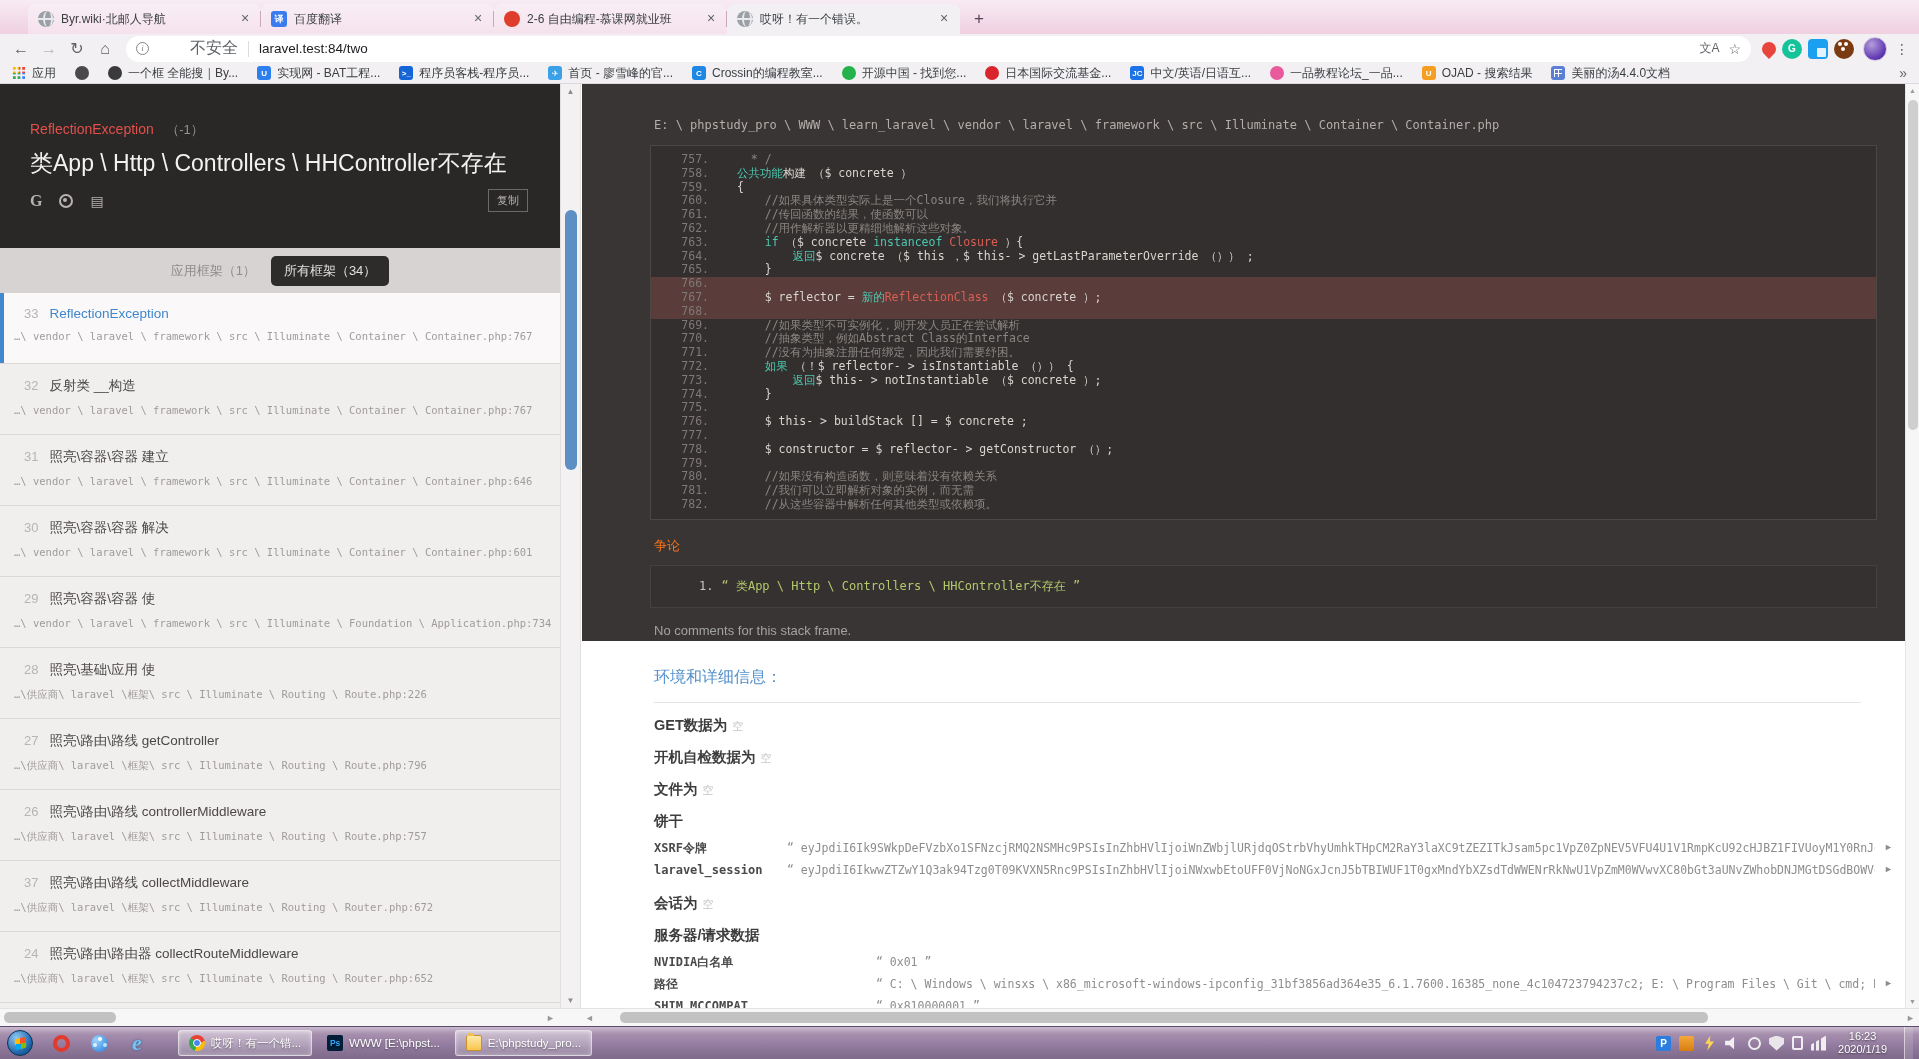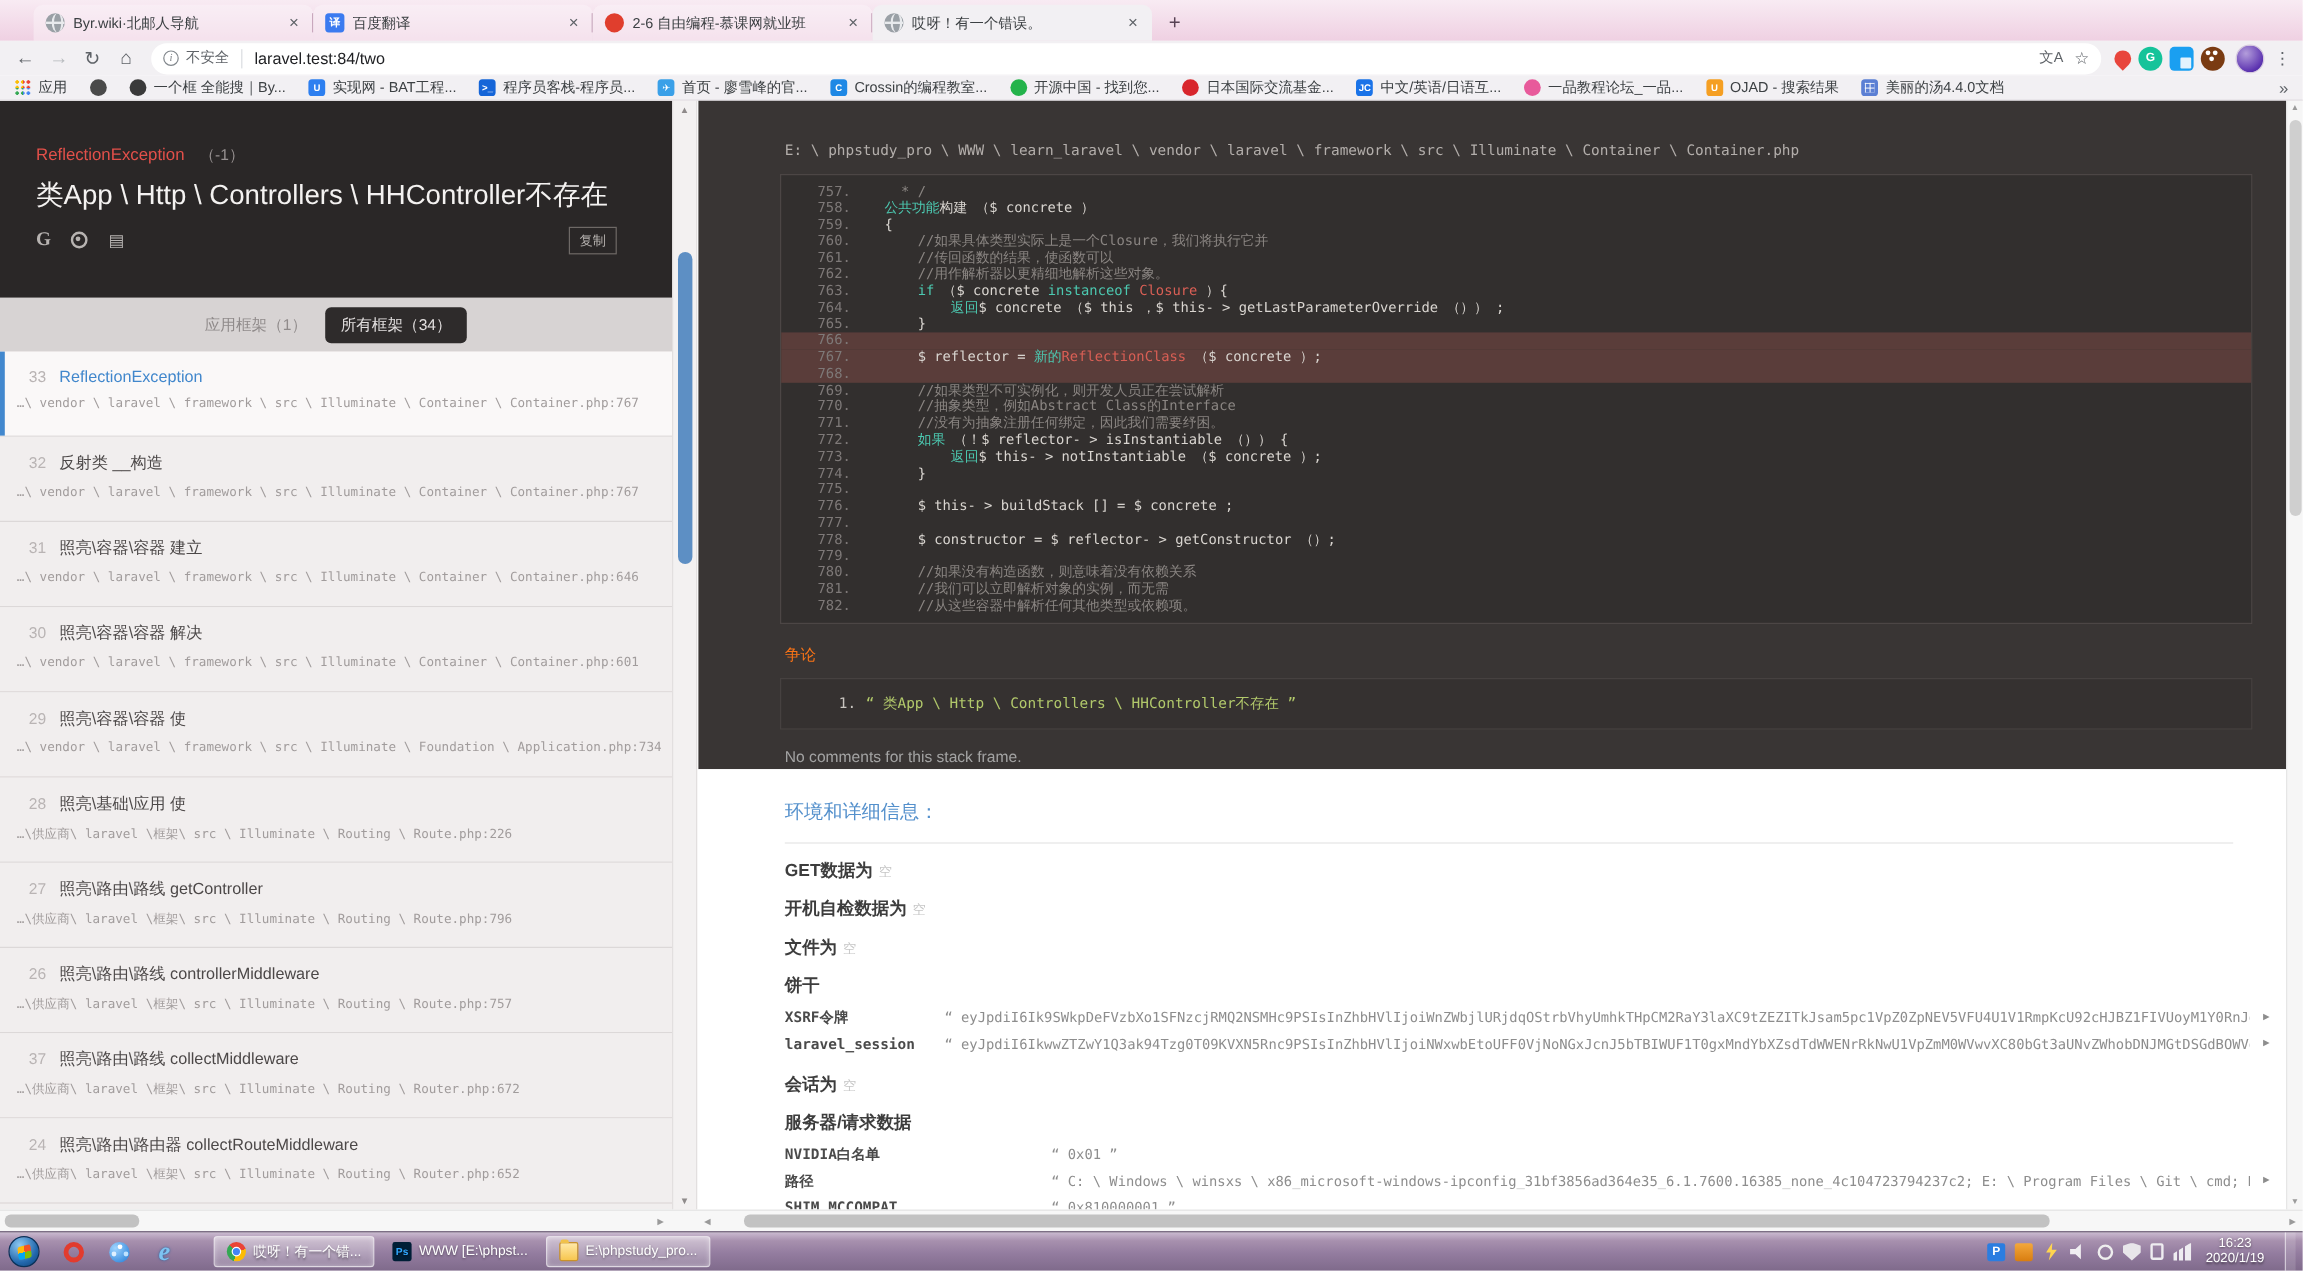--- a/index.html
+++ b/index.html
@@ -17,21 +17,21 @@
 .fav.globe::before { content:""; position:absolute; left:0; right:0; top:7px; height:2px; background:#e8eaed; }
 .fav.globe::after { content:""; position:absolute; left:5px; top:0; bottom:0; width:6px; border-left:2px solid #e8eaed; border-right:2px solid #e8eaed; border-radius:50%; }
 .fav.dot { border-radius:50%; }
 .newtab { width:26px; height:26px; border-radius:50%; margin:0 0 2px 6px; font-size:17px; color:#584355; display:flex; align-items:center; justify-content:center; }
 
 .toolbar { height:29px; background:#f2f0f3; display:flex; align-items:center; padding:0 8px; gap:2px; }
 .navbtn { width:26px; height:26px; display:flex; align-items:center; justify-content:center; font-size:16px; color:#5f6368; border-radius:50%; }
 .navbtn.dis { color:#b6b9bd; }
 .omnibox { flex:1; height:26px; margin:0 6px; background:#ffffff; border-radius:13px; display:flex; align-items:center; padding:0 10px; gap:6px; }
 .info-ico { width:13px; height:13px; border:1.5px solid #80868b; border-radius:50%; color:#80868b; font-size:9px; line-height:11px; text-align:center; font-family:"Liberation Serif",serif; font-style:italic; flex-shrink:0; }
-.sec-label { font-size:12px; color:#5f6368; }
+.sec-label { font-size:16px; color:#5f6368;margin-left:35px; }
 .om-div { width:1px; height:16px; background:#dadce0; margin:0 4px; }
 .url { font-size:13.5px; color:#202124; flex:1; }
 .om-ico { font-size:12px; color:#5f6368; padding:0 3px; }
 .star { font-size:14px; color:#5f6368; }
 .ext { width:20px; height:20px; margin:0 3px; display:flex; align-items:center; justify-content:center; border-radius:4px; font-size:10px; color:#fff; font-weight:bold; }
 .ext.pin { background:#e8453c; border-radius:50% 50% 50% 0; transform:rotate(-45deg); width:14px; height:14px; }
 .ext.grammarly { background:#15c39a; border-radius:50%; }
 .ext.pages { background:#1a9ff1; position:relative; }
 .ext.pages::after { content:""; position:absolute; right:2px; bottom:2px; width:9px; height:9px; background:#e3f2fd; border-radius:1px; }
 .ext.paw { background:#7a3b12; border-radius:50%; position:relative; }
@@ -55,21 +55,21 @@
 .left-panel { position:absolute; left:0; top:0; width:560px; height:924px; background:#f1eeee; overflow:hidden; }
 .exc-header { height:164px; background:#2a2727; padding:36px 30px 0; position:relative; }
 .exc-class { color:#e2504a; font-size:14px; display:inline; }
 .exc-code { color:#979191; font-size:13px; margin-left:8px; }
 .exc-msg { color:#f4f2f1; font-size:23px; margin-top:9px; white-space:nowrap; }
 .exc-icons { display:flex; gap:17px; margin-top:13px; align-items:center; }
 .src-ico { color:#b7b3b1; font-size:14px; }
 .src-ico.g { font-weight:bold; font-family:"Liberation Serif",serif; font-size:16px; }
 .src-ico.duck { width:14px; height:14px; border:2px solid #b7b3b1; border-radius:50%; position:relative; }
 .src-ico.duck::after { content:""; position:absolute; top:2px; left:2px; width:4px; height:4px; background:#b7b3b1; border-radius:50%; }
-.copy-btn { position:absolute; right:46px; bottom:36px; border:1px solid #6e6966; color:#b5b1ae; font-size:11px; padding:3px 8px; background:transparent; }
+.copy-btn { position:absolute; right:32px; bottom:36px; border:1px solid #6e6966; color:#b5b1ae; font-size:11px; padding:3px 8px; background:transparent; }
 .filter-bar { height:45px; background:#d7d3d3; display:flex; align-items:center; justify-content:center; gap:15px; font-size:13px; }
 .filter-app { color:#908b8b; }
 .filter-all { background:#2e2b2b; color:#e2dfdf; padding:6px 13px; border-radius:5px; }
 .frames { }
 .frame { height:71px; border-bottom:1px solid #dcd8d8; position:relative; padding-top:13px; background:#f1eeee; }
 .frame.active { background:#faf8f8; }
 .frame.active::before { content:""; position:absolute; left:0; top:0; bottom:0; width:4px; background:#4288ce; }
 .frame-trow { padding-left:24px; font-size:13.5px; color:#4c4848; white-space:nowrap; }
 .frame-no { color:#b9b4b4; font-size:13px; margin-right:11px; }
 .frame-title.blue { color:#4187cc; }

